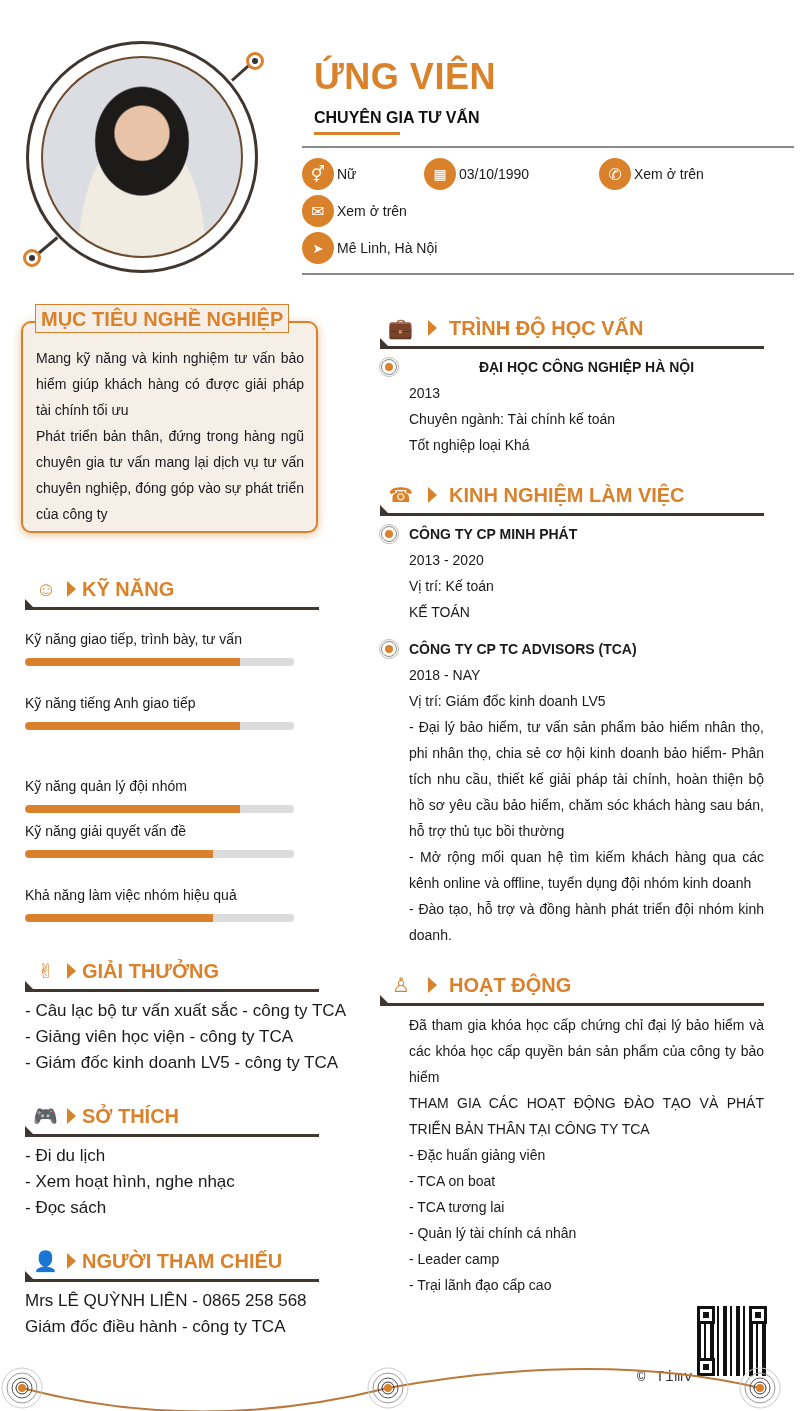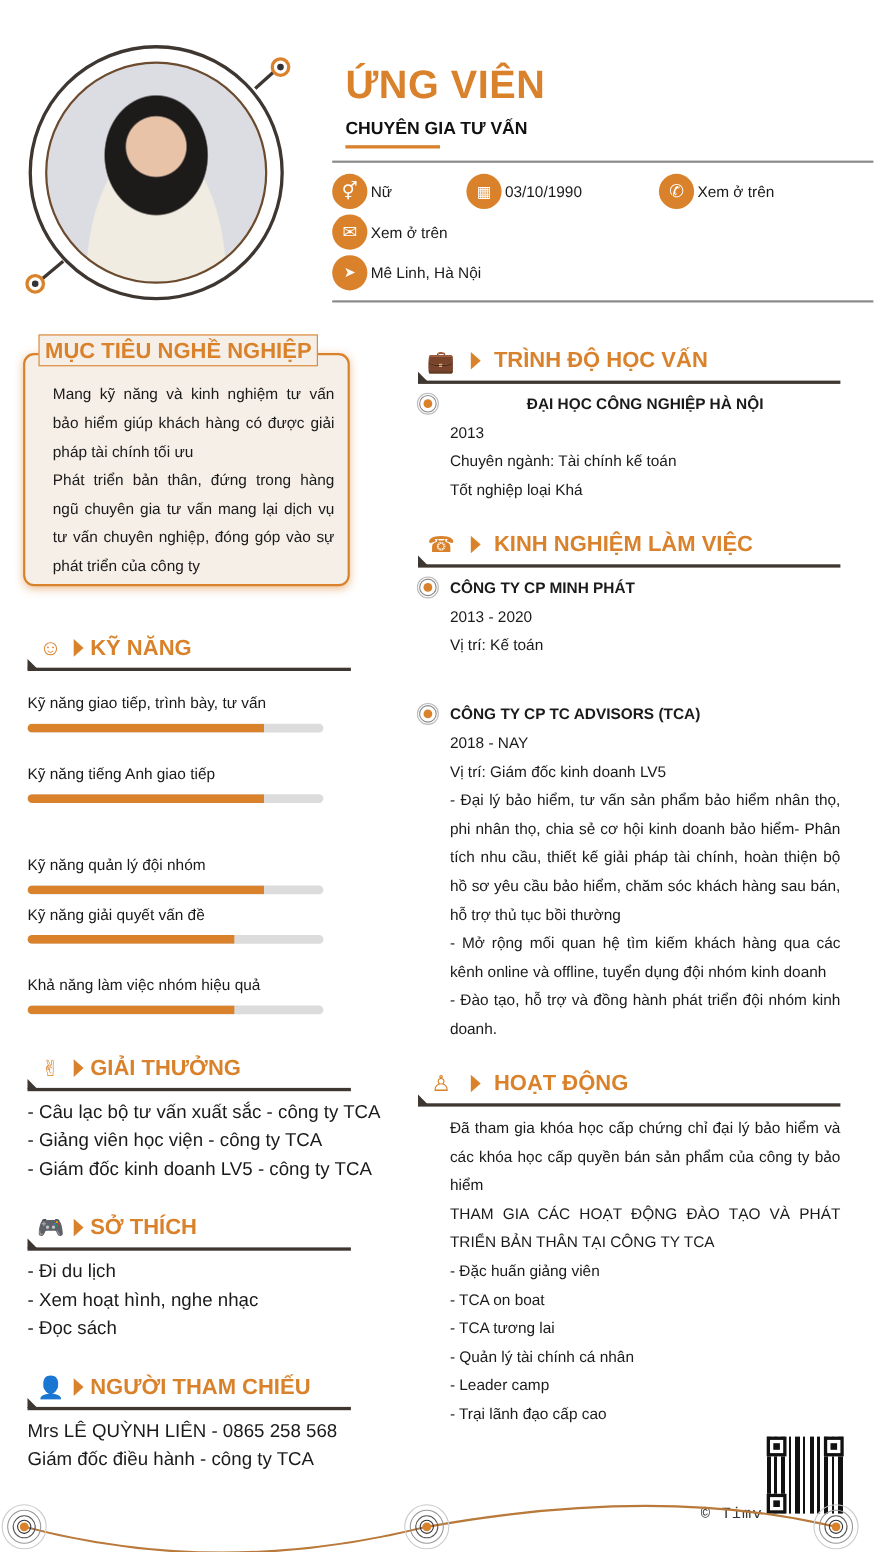--- a/index.html
+++ b/index.html
@@ -21,21 +21,21 @@
   
   .name { left: 314px; top: 56px; font-size: 36px; font-weight: bold; color: #d9822b; letter-spacing: 0.5px; }
   .job-title { left: 314px; top: 109px; font-size: 16px; font-weight: bold; color: #111; }
   .title-underline { left: 314px; top: 132px; width: 86px; height: 3px; background: #d9822b; }
   .hr-grey { left: 302px; width: 492px; height: 2px; background: #8a8a8a; }
 
   .info-item { display: flex; align-items: center; gap: 3px; font-size: 14px; height: 32px; }
   .info-icon { width: 32px; height: 32px; border-radius: 50%; background: #d9822b; color: #fff; display: flex; align-items: center; justify-content: center; font-size: 16px; font-weight: bold; }
 
   
-  .objective { left: 21px; top: 321px; width: 297px; height: 212px; border: 2px solid #d9822b; border-radius: 10px; background: #f6efe8; box-shadow: 0 2px 8px rgba(217,130,43,0.5); padding: 22px 12px 0 25px; }
+  .objective { left: 21px; top: 321px; width: 297px; height: 212px; border: 2px solid #d9822b; border-radius: 10px; background: #f6efe8; box-shadow: 0 2px 8px rgba(217,130,43,0.5); padding: 22px 12px 0 13px; }
   .objective-title { left: 35px; top: 304px; padding: 3px 5px 1px 5px; border: 1px solid #d9822b; background: #f6efe8; color: #d9822b; font-size: 20px; font-weight: bold; }
   .objective p { font-size: 14px; line-height: 26px; text-align: justify; }
 
   
   .sec-head { display: flex; align-items: center; height: 30px; }
   .sec-head .sicon { width: 26px; height: 26px; color: #d9822b; font-size: 20px; display: flex; align-items: center; justify-content: center; }
   .sec-head .arrow { width: 0; height: 0; border-top: 8px solid transparent; border-bottom: 8px solid transparent; border-left: 9px solid #d9822b; margin: 0 6px 0 8px; }
   .sec-head .stitle { font-size: 20px; font-weight: bold; color: #d9822b; }
   .sec-line { height: 3px; background: #3d3631; }
   .sec-corner { width: 0; height: 0; border-left: 9px solid #3d3631; border-top: 9px solid transparent; }
@@ -208,20 +208,21 @@
 <div class="abs sec-corner" style="left:380px;top:505px;"></div>
 <div class="abs sec-line" style="left:380px;top:513px;width:384px;"></div>
 
 <div class="abs entry-bullet" style="left:379px;top:524px;">
     <span></span>
   </div>
 <div class="abs" style="left:409px;top:521px;width:355px;">
   <div class="entry-title" style="line-height:26px;">CÔNG TY CP MINH PHÁT</div>
   <div class="entry-text">2013 - 2020</div>
   <div class="entry-text">Vị trí: Kế toán</div>
+  <div class="entry-text">KẾ TOÁN</div>
 </div>
 
 <div class="abs entry-bullet" style="left:379px;top:639px;">
     <span></span>
   </div>
 <div class="abs" style="left:409px;top:636px;width:355px;">
   <div class="entry-title" style="line-height:26px;">CÔNG TY CP TC ADVISORS (TCA)</div>
   <div class="entry-text">2018 - NAY</div>
   <div class="entry-text">Vị trí: Giám đốc kinh doanh LV5</div>
   <div class="entry-text">- Đại lý bảo hiểm, tư vấn sản phẩm bảo hiểm nhân thọ, phi nhân thọ, chia sẻ cơ hội kinh doanh bảo hiểm- Phân tích nhu cầu, thiết kế giải pháp tài chính, hoàn thiện bộ hồ sơ yêu cầu bảo hiểm, chăm sóc khách hàng sau bán, hỗ trợ thủ tục bồi thường</div>

